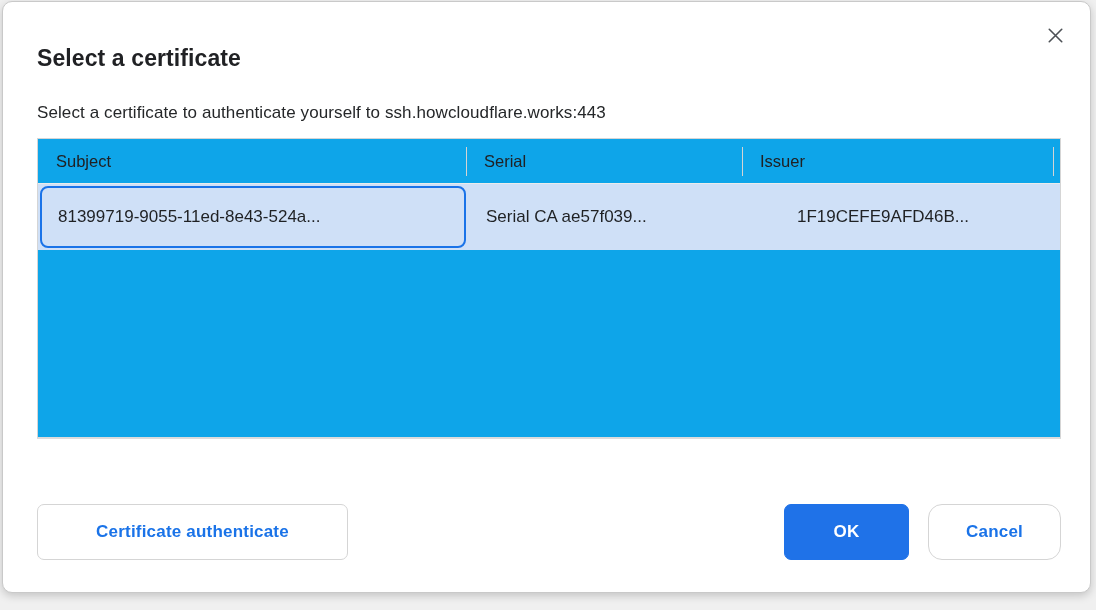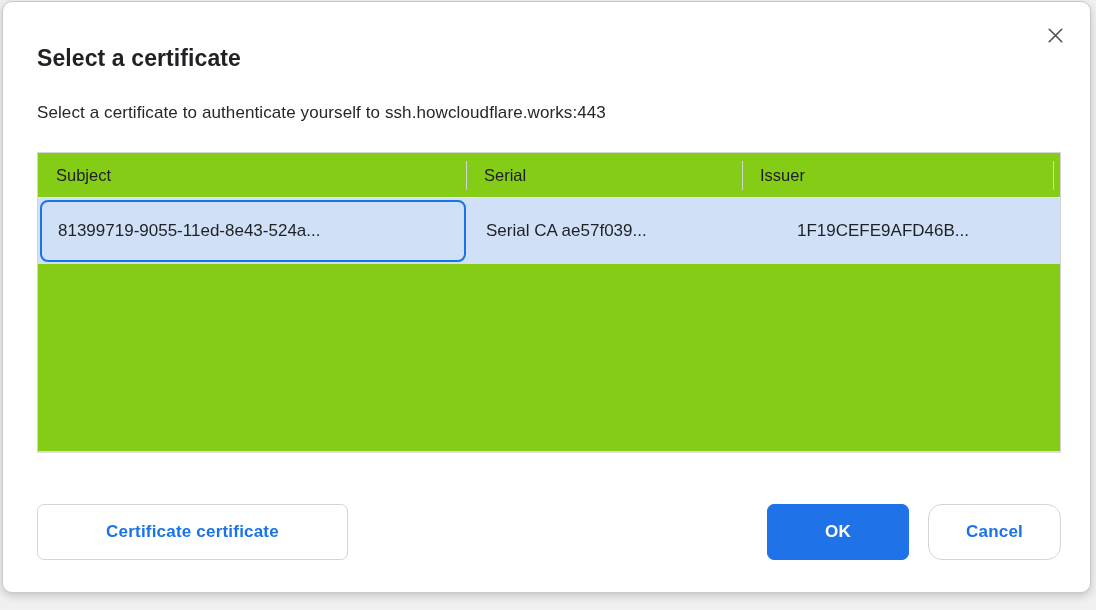--- a/index.html
+++ b/index.html
@@ -39,25 +39,25 @@
   .dialog-subtitle {
     position: absolute;
     left: 34px; top: 101px;
     font-size: 17px;
     font-weight: 400;
     color: #252729;
     letter-spacing: 0.1px;
   }
   .cert-table {
     position: absolute;
-    left: 34px; top: 150px;
+    left: 34px; top: 136px;
     width: 1024px; height: 301px;
     border: 1px solid #d5d5d5;
     border-bottom: 2px solid #dcdcdc;
-    background: #84cc16;
+    background: #0ea5e9;
   }
   .thead {
     display: flex;
     height: 45px;
     align-items: stretch;
     border-bottom: 1px solid #ebebeb;
     color: #202124;
     font-size: 16.5px;
   }
   .th {
@@ -127,21 +127,21 @@
     background: #ffffff;
     border: 1px solid #d5d5d5;
     color: #1a73e8;
   }
   .btn.primary {
     background: #1f72e8;
     border: 1px solid #1f72e8;
     color: #ffffff;
   }
   .btn-certinfo { width: 311px; }
-  .btn-ok { width: 142px; margin-left: auto; }
+  .btn-ok { width: 125px; margin-left: auto; }
   .btn-cancel { width: 133px; margin-left: 19px; border-radius: 14px; }
   .x-icon { display: block; }
 </style>
 </head>
 <body>
 
 <div class="dialog">
 
   <button class="close-btn" aria-label="Close">
     <svg class="x-icon" width="23" height="23" viewBox="0 0 24 24">
@@ -162,18 +162,18 @@
     </div>
     <div class="row selected">
       <div class="focus-ring"></div>
       <div class="td td-subject">81399719-9055-11ed-8e43-524a...</div>
       <div class="td td-issuer">Serial CA ae57f039...</div>
       <div class="td td-serial">1F19CEFE9AFD46B...</div>
     </div>
   </div>
 
   <div class="footer">
-    <button class="btn outline btn-certinfo">Certificate certificate</button>
+    <button class="btn outline btn-certinfo">Certificate authenticate</button>
     <button class="btn primary btn-ok">OK</button>
     <button class="btn outline btn-cancel">Cancel</button>
   </div>
 
 </div>
 
 </body></html>

